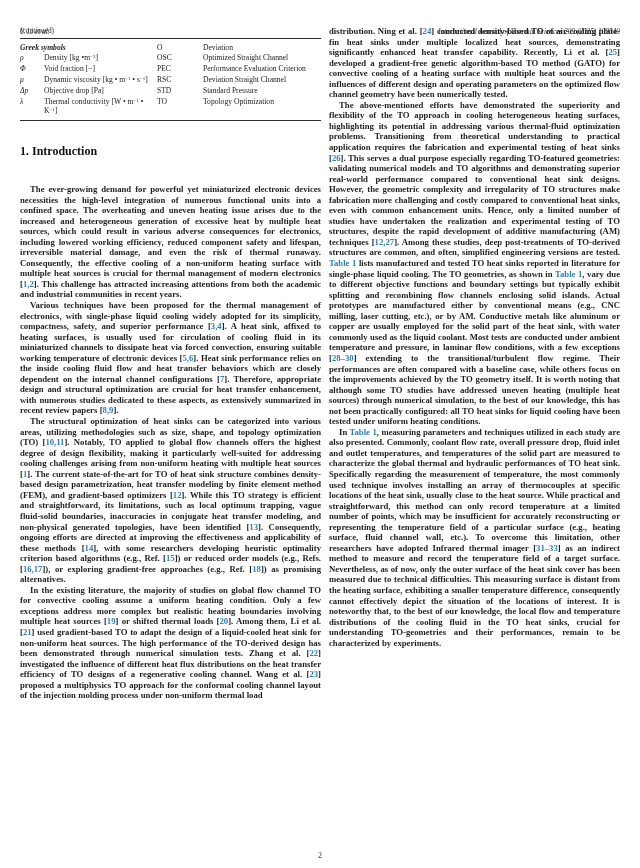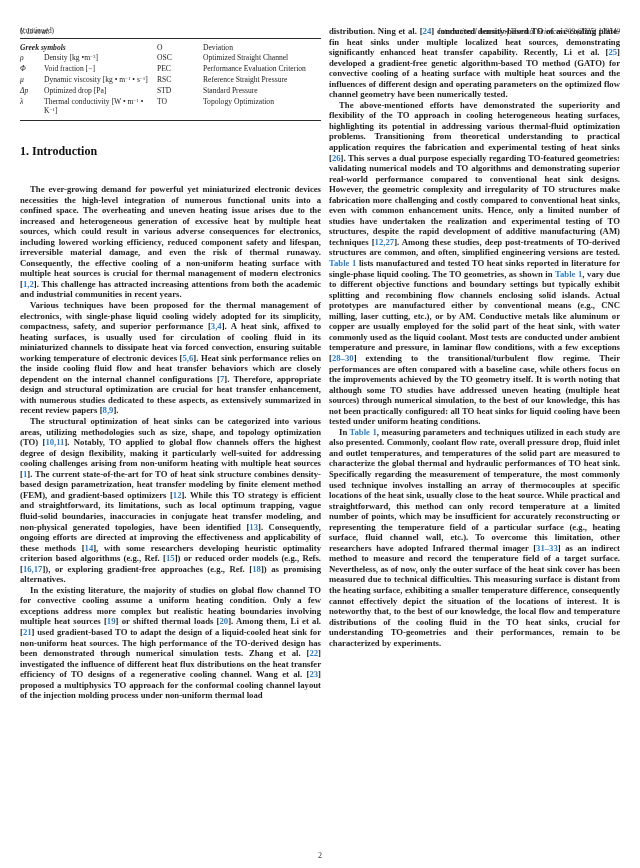--- a/index.html
+++ b/index.html
@@ -61,23 +61,23 @@
       <div class="nc desc">Density [kg •m<sup>−3</sup>]</div>
       <div class="nc abbr">OSC</div>
       <div class="nc abbrdesc">Optimized Straight Channel</div>
       <div class="nc sym">Φ</div>
       <div class="nc desc">Void fraction [−]</div>
       <div class="nc abbr">PEC</div>
       <div class="nc abbrdesc">Performance Evaluation Criterion</div>
       <div class="nc sym">μ</div>
       <div class="nc desc">Dynamic viscosity [kg • m<sup>−1</sup> • s<sup>−1</sup>]</div>
       <div class="nc abbr">RSC</div>
-      <div class="nc abbrdesc">Reference Straight Pressure</div>
+      <div class="nc abbrdesc">Deviation Straight Channel</div>
       <div class="nc sym">Δp</div>
-      <div class="nc desc">Optimized drop [Pa]</div>
+      <div class="nc desc">Objective drop [Pa]</div>
       <div class="nc abbr">STD</div>
       <div class="nc abbrdesc">Standard Pressure</div>
       <div class="nc sym">λ</div>
       <div class="nc desc">Thermal conductivity [W • m<sup>−1</sup> • K<sup>−1</sup>]</div>
       <div class="nc abbr">TO</div>
       <div class="nc abbrdesc">Topology Optimization</div>
     </div>
 
   <h2 class="sec-heading">1. Introduction</h2>
 

